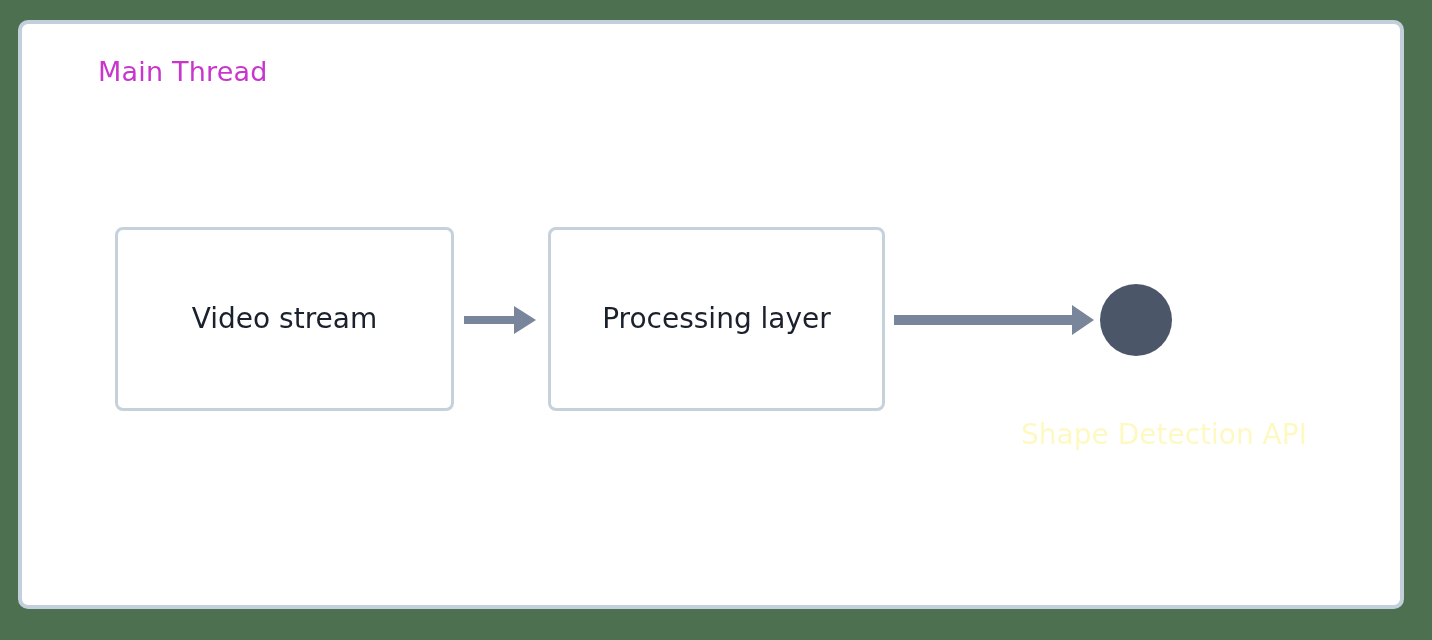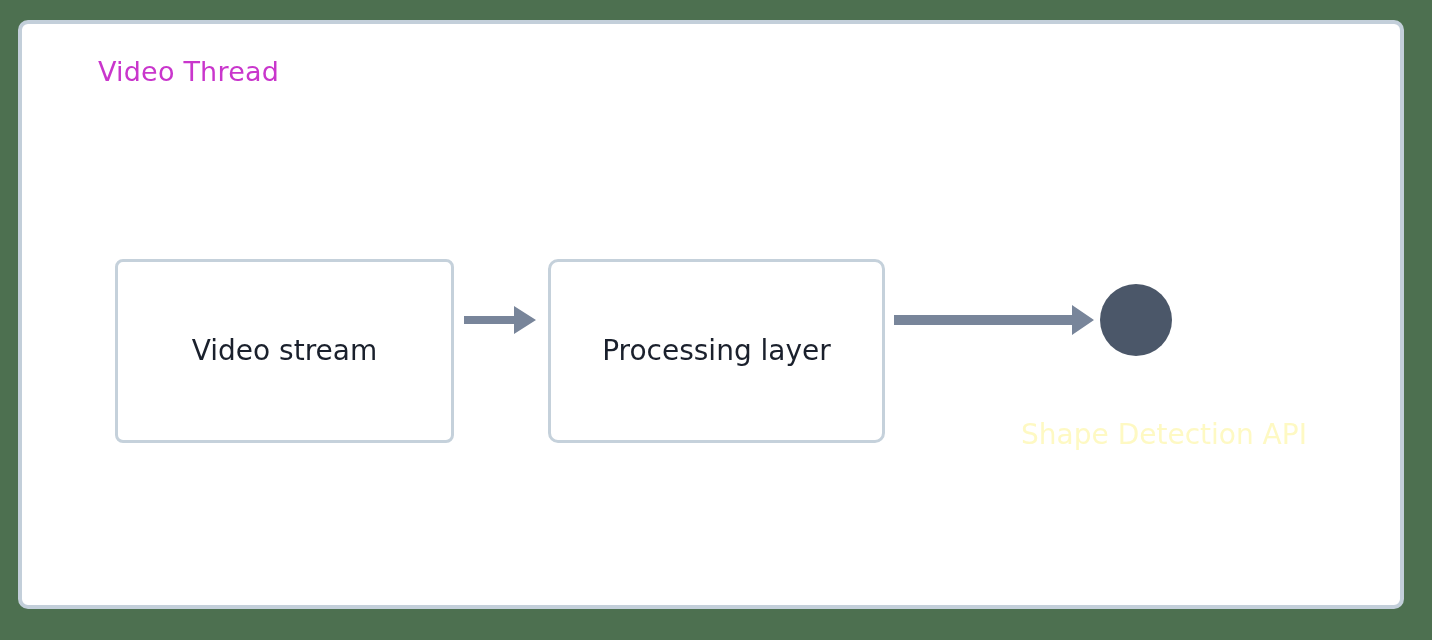--- a/index.html
+++ b/index.html
@@ -44,40 +44,38 @@
   
   .node-box {
     position: absolute;
     box-sizing: border-box;
     background: #ffffff;
     border: 3px solid #c5d1db;
     border-radius: 8px;
     display: flex;
     align-items: center;
     justify-content: center;
-    margin-top: 32px;
   }
   .node-box .node-label {
     font-size: 28px;
     line-height: 34px;
     color: #1a202c;
     white-space: nowrap;
   }
   #box-video {
     left: 115px;
     top: 227px;
     width: 339px;
     height: 184px;
   }
   #box-processing {
     left: 548px;
     top: 227px;
     width: 337px;
     height: 184px;
-    border-radius: 10px;
   }
   
   .arrow {
     position: absolute;
     display: block;
   }
   #arrow-1 {
     left: 462px;
     top: 302px;
     width: 78px;
@@ -111,21 +109,21 @@
     white-space: nowrap;
   }
 </style>
 </head>
 <body>
 
 <div id="stage">
 
   <div class="panel"></div>
 
-  <div class="lane-title">Video Thread</div>
+  <div class="lane-title">Main Thread</div>
 
   <div class="node-box" id="box-video">
     <span class="node-label">Video stream</span>
   </div>
 
   <svg class="arrow" id="arrow-1" viewBox="0 0 78 36">
     <path d="M 2 14 L 52 14 L 52 4 L 74 18 L 52 32 L 52 22 L 2 22 Z" fill="#78859a"></path>
   </svg>
 
   <div class="node-box" id="box-processing">

